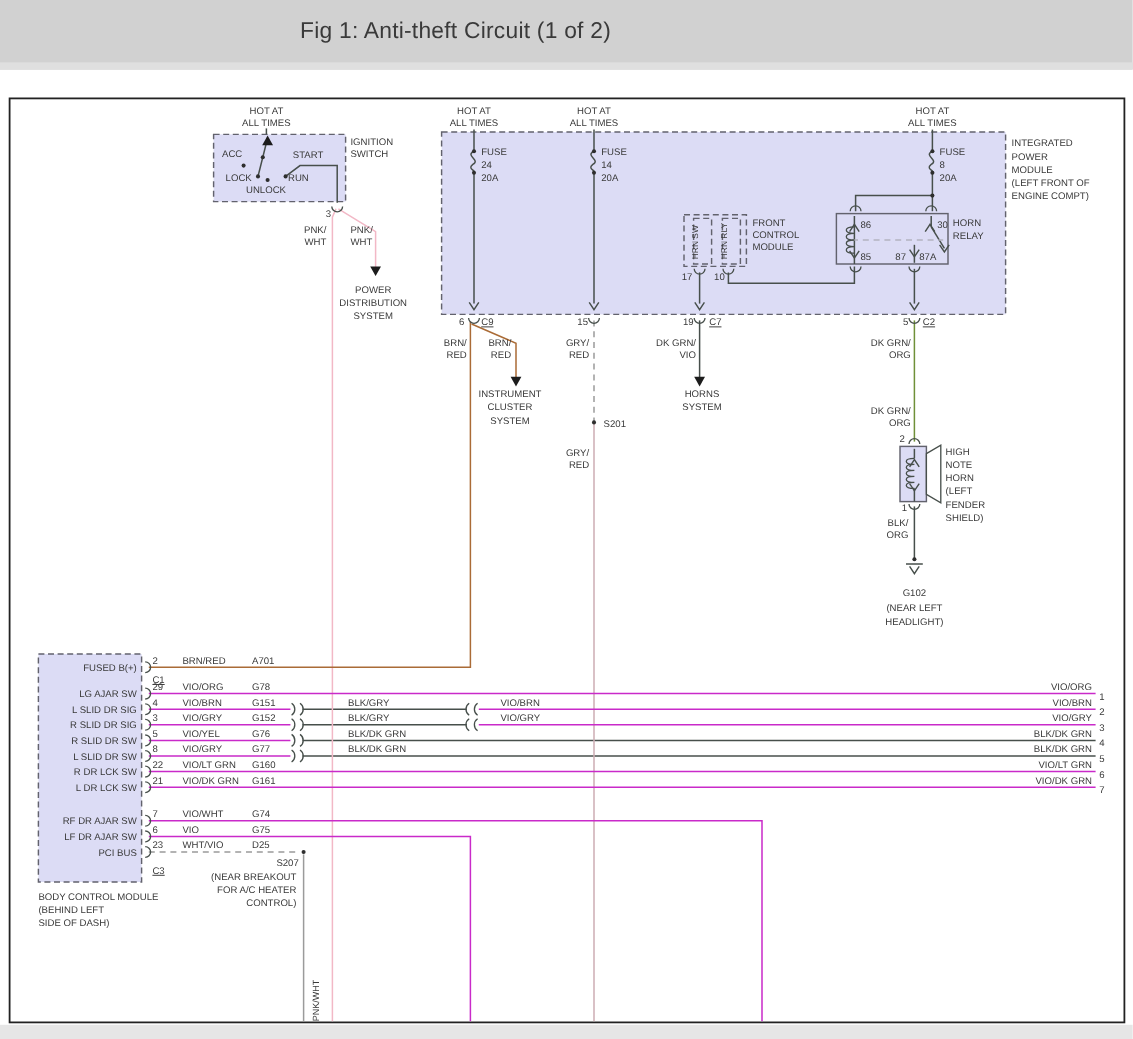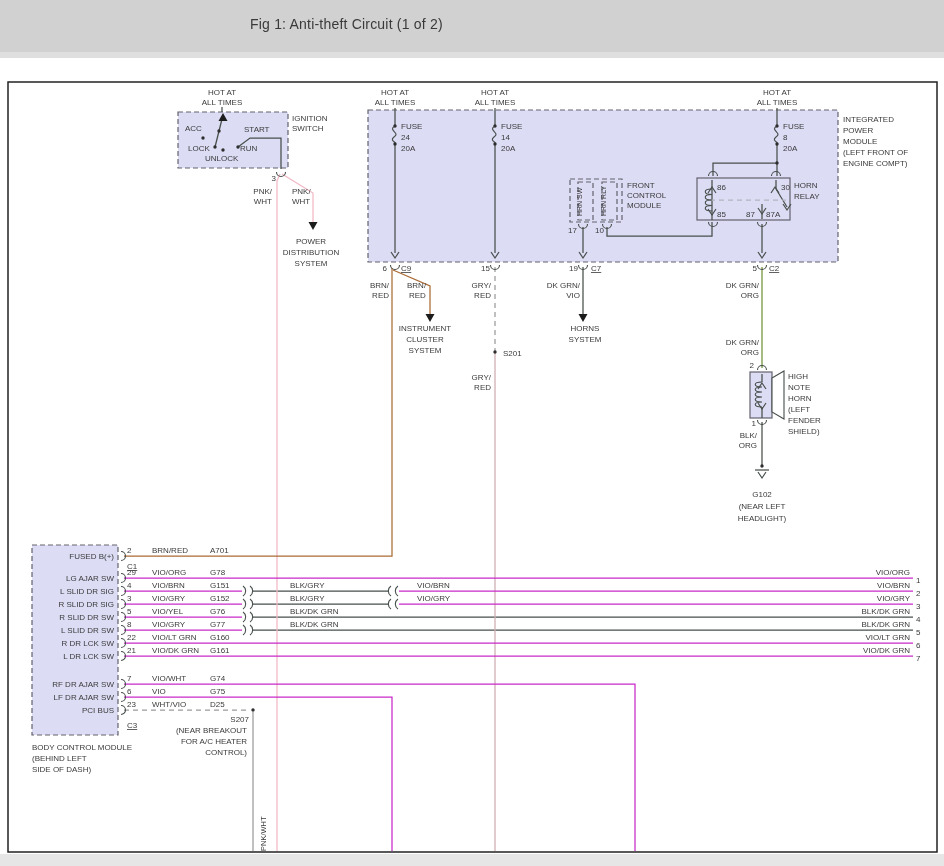--- a/index.html
+++ b/index.html
@@ -5,21 +5,21 @@
   html,body{margin:0;padding:0;}
   body{
     width:944px;height:866px;position:relative;background:#ffffff;
     font-family:"Liberation Sans","DejaVu Sans",sans-serif;overflow:hidden;
   }
   .header{
     position:absolute;top:0;left:0;width:944px;height:52px;
     background:#d1d1d1;border-bottom:6px solid #dfdfdf;box-sizing:content-box;
   }
   .header .title{
-    position:absolute;left:250px;top:16px;font-size:14px;color:#3a3a3a;letter-spacing:.2px;
+    position:absolute;left:250px;top:16px;font-size:19px;color:#3a3a3a;letter-spacing:.2px;
   }
   .footer-strip{
     position:absolute;top:854px;left:0;width:944px;height:12px;background:#e6e6e6;
   }
   svg#diagram{position:absolute;top:0;left:0;}
   svg text{font-family:"Liberation Sans","DejaVu Sans",sans-serif;}
 </style>
 </head>
 <body>
 

